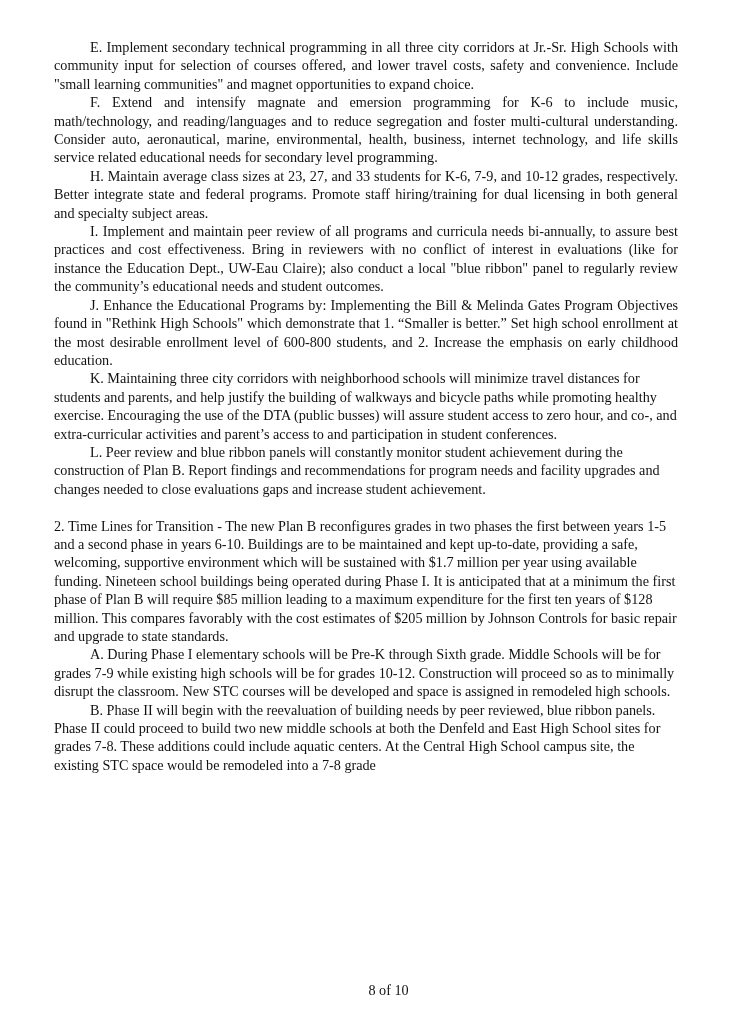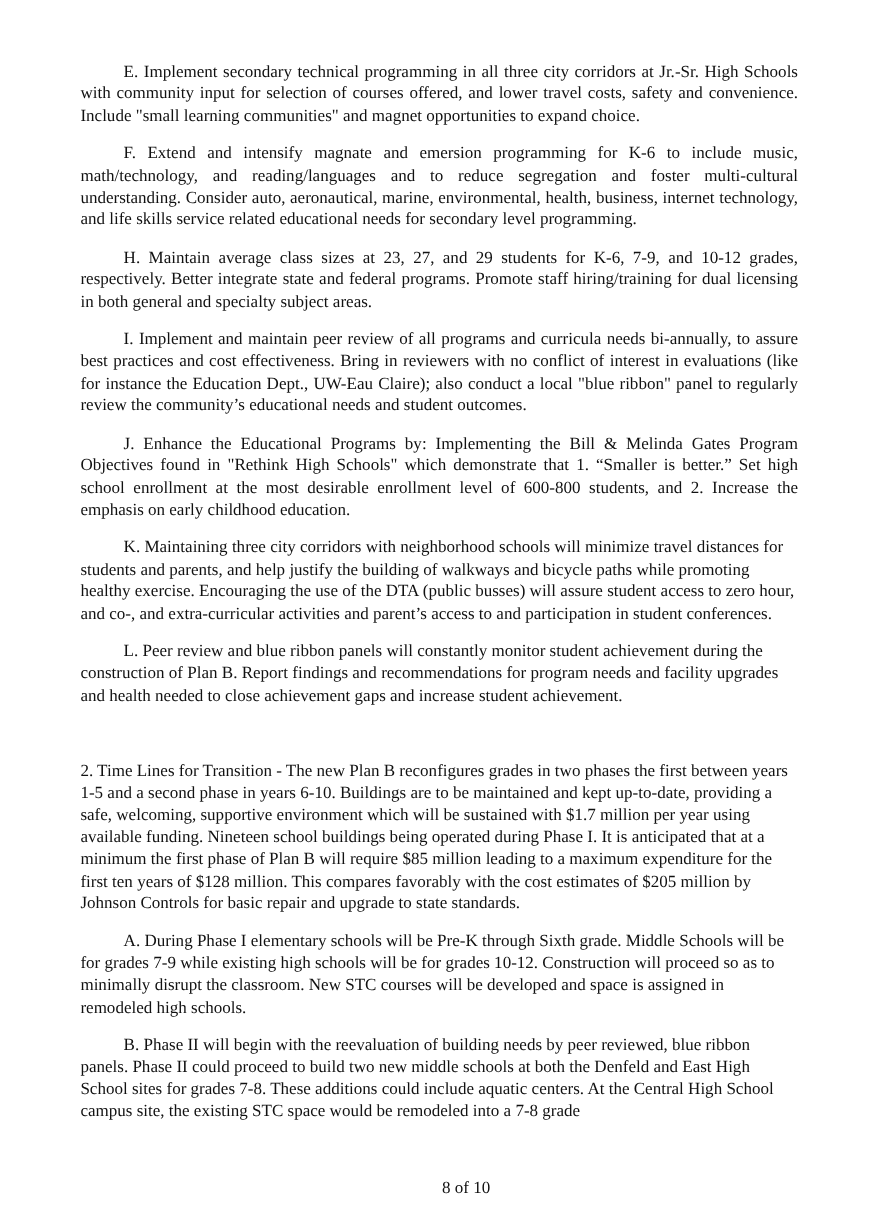--- a/index.html
+++ b/index.html
@@ -17,21 +17,21 @@
   }
   .page {
     position: absolute;
     left: 54px;
     top: 38px;
     width: 624px;
     font-size: 14.2px;
     line-height: 18.4px;
   }
   .p {
-    margin: 13px;
+    margin: 0;
   }
   .justify {
     text-align: justify;
     text-align-last: left;
   }
   .indent {
     text-indent: 36px;
   }
   .gap {
     height: 18.4px;
@@ -49,25 +49,25 @@
     line-height: 18px;
     padding-left: 15px;
   }
 </style>
 </head>
 <body>
 
 <div class="page">
   <p class="p justify indent">E. Implement secondary technical programming in all three city corridors at Jr.-Sr. High Schools with community input for selection of courses offered, and lower travel costs, safety and convenience.   Include "small learning communities" and magnet opportunities to expand choice.</p>
   <p class="p justify indent">F. Extend and intensify magnate and emersion programming for K-6 to include music, math/technology, and reading/languages and to reduce segregation and foster multi-cultural understanding.    Consider auto, aeronautical, marine, environmental, health, business, internet technology, and life skills service related educational needs for secondary level programming.</p>
-  <p class="p justify indent">H. Maintain average class sizes at 23, 27, and 29 students for K-6, 7-9, and 10-12 grades, respectively.  Better integrate state and federal programs. Promote staff hiring/training for dual licensing in both general and specialty subject areas.</p>
+  <p class="p justify indent">H. Maintain average class sizes at 23, 27, and 33 students for K-6, 7-9, and 10-12 grades, respectively.  Better integrate state and federal programs. Promote staff hiring/training for dual licensing in both general and specialty subject areas.</p>
   <p class="p justify indent">I. Implement and maintain peer review of all programs and curricula needs bi-annually, to assure best practices and cost effectiveness.  Bring in reviewers with no conflict of interest in evaluations (like for instance the Education Dept., UW-Eau Claire); also conduct a local "blue ribbon" panel to regularly review the community’s educational needs and student outcomes.</p>
   <p class="p justify indent">J.  Enhance the Educational Programs by:  Implementing the Bill &amp; Melinda Gates Program Objectives found in "Rethink High Schools" which demonstrate that 1. “Smaller is better.”  Set high school enrollment at the most desirable enrollment level of 600-800 students, and 2. Increase the emphasis on early childhood education.</p>
   <p class="p indent">K.  Maintaining three city corridors with neighborhood schools will minimize travel distances for students and parents, and help justify the building of walkways and bicycle paths while promoting healthy exercise. Encouraging the use of the DTA (public busses) will assure student access to zero hour, and co-, and extra-curricular activities and parent’s access to and participation in student conferences.</p>
-  <p class="p indent">L.  Peer review and blue ribbon panels will constantly monitor student achievement during the construction of Plan B. Report findings and recommendations for program needs and facility upgrades and health needed to close achievement gaps and increase student achievement.</p>
+  <p class="p indent">L.  Peer review and blue ribbon panels will constantly monitor student achievement during the construction of Plan B. Report findings and recommendations for program needs and facility upgrades and changes needed to close evaluations gaps and increase student achievement.</p>
 
   <div class="gap"></div>
 
   <p class="p"><span class="heading-bold">2. Time Lines for Transition</span><span> - The new Plan B reconfigures grades in two phases the first between years 1-5 and a second phase in years 6-10.  Buildings are to be maintained and kept up-to-date, providing a safe, welcoming, supportive environment which will be sustained with $1.7 million per year using available funding. Nineteen school buildings being operated during Phase I. It is anticipated that at a minimum the first phase of Plan B will require $85 million leading to a maximum expenditure for the first ten years of $128 million. This compares favorably with the cost estimates of $205 million by Johnson Controls for basic repair and upgrade to state standards.</span></p>
   <p class="p indent">A.  During Phase I elementary schools will be Pre-K through Sixth grade. Middle Schools will be for grades 7-9 while existing high schools will be for grades 10-12. Construction will proceed so as to minimally disrupt the classroom.  New STC courses will be developed and space is assigned in remodeled high schools.</p>
   <p class="p indent">B.  Phase II will begin with the reevaluation of building needs by peer reviewed, blue ribbon panels.  Phase II could proceed to build two new middle schools at both the Denfeld and East High School sites for grades 7-8. These additions could include aquatic centers. At the Central High School campus site, the existing STC space would be remodeled into a 7-8 grade</p>
 </div>
 
 <div class="footer">8 of 10</div>
 

